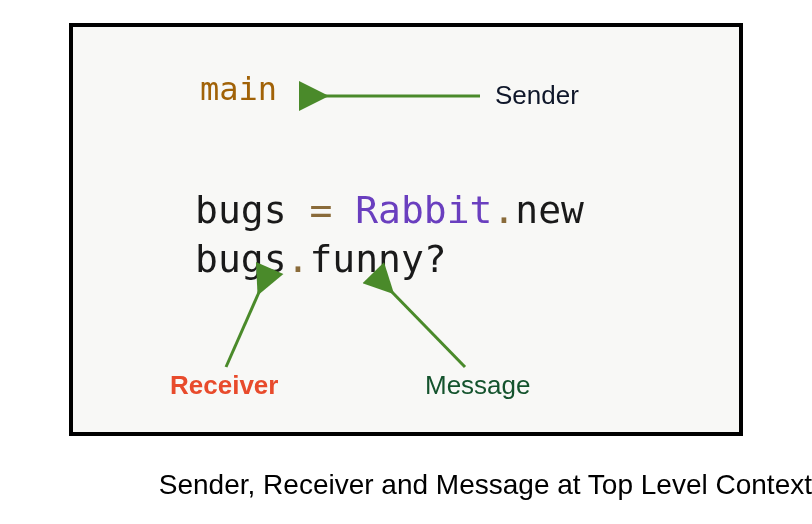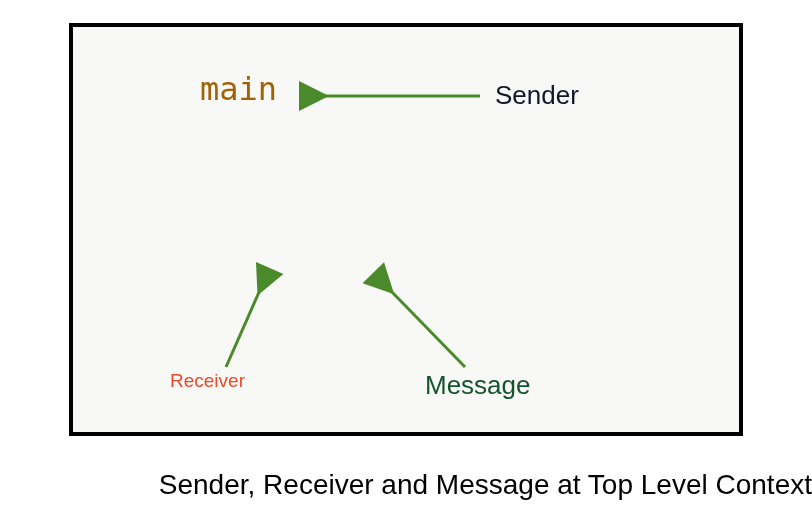--- a/index.html
+++ b/index.html
@@ -44,22 +44,23 @@
       left: 495px;
       top: 80px;
       font-size: 26px;
       color: #0f172a;
       font-family: "Helvetica Neue", Helvetica, Arial, sans-serif;
     }
     .receiver-label {
       position: absolute;
       left: 170px;
       top: 370px;
-      font-size: 19px;
+      font-size: 26px;
       color: #e84b2c;
+      font-weight: bold;
     }
     .message-label {
       position: absolute;
       left: 425px;
       top: 370px;
       font-size: 26px;
       color: #14532d;
     }
     .code-block {
       position: absolute;
@@ -86,20 +87,22 @@
 
 <div class="diagram-box"></div>
 
 <div class="main-label">main</div>
 
 <div class="sender-label">Sender</div>
 <div class="receiver-label">Receiver</div>
 <div class="message-label">Message</div>
 
 <div class="code-block">
+  <div class="code-line"><span class="tok-var">bugs</span><span class="tok-op"> = </span><span class="tok-class">Rabbit</span><span class="tok-dot">.</span><span class="tok-method">new</span></div>
+  <div class="code-line"><span class="tok-var">bugs</span><span class="tok-dot">.</span><span class="tok-method">funny?</span></div>
 </div>
 
 <svg class="arrow" style="left:315px; top:86px; width:170px; height:20px;">
   <defs>
     <marker id="ah1" markerWidth="12" markerHeight="12" refX="2" refY="5" orient="auto">
       <path d="M10,0 L0,5 L10,10 Z" fill="#4a8a2a"></path>
     </marker>
   </defs>
   <line x1="165" y1="10" x2="8" y2="10" stroke="#4a8a2a" stroke-width="3" marker-end="url(#ah1)"></line>
 </svg>

